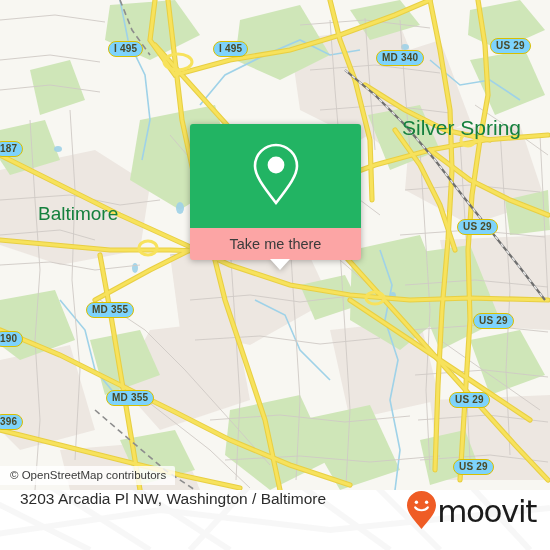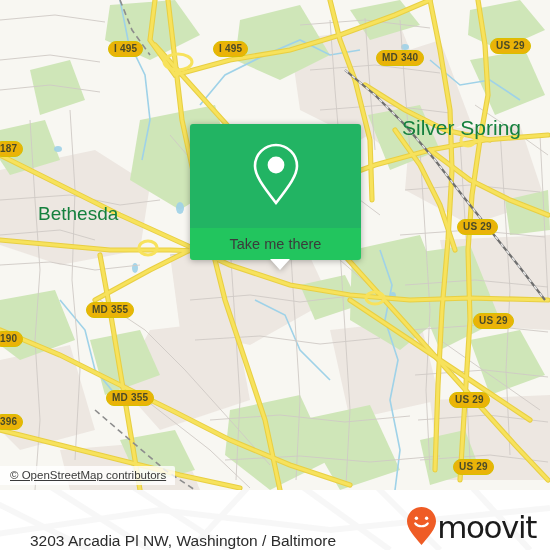--- a/index.html
+++ b/index.html
@@ -28,21 +28,21 @@
     width: 550px;
     height: 490px;
     background: #f8f7f2;
     overflow: hidden;
   }
   .mapsvg { position: absolute; left: 0; top: 0; }
 
   
   .shield {
     position: absolute;
-    background: #eab308;
+    background: #7dd3fc;
     border: 1px solid #d9bf00;
     border-radius: 8px;
     color: #4a4a28;
     font-size: 10px;
     font-weight: bold;
     line-height: 13px;
     height: 14px;
     padding: 0 5px;
     letter-spacing: .2px;
     white-space: nowrap;
@@ -75,21 +75,21 @@
     border-radius: 3px 3px 0 0;
     position: relative;
   }
   #popup-pin {
     position: absolute;
     left: 50%;
     top: 50%;
     transform: translate(-50%, -50%);
   }
   #popup-action {
-    background: #22c55e;
+    background: #fca5a5;
     height: 32px;
     border-radius: 0 0 3px 3px;
     display: flex;
     align-items: center;
     justify-content: center;
     color: #3b3b3b;
     font-size: 14.5px;
     position: relative;
   }
   #popup-tail {
@@ -109,21 +109,20 @@
     top: 466px;
     height: 19px;
     background: rgba(255,255,255,.80);
     color: #3a3a3a;
     font-size: 11.5px;
     line-height: 19px;
     padding: 0 9px 0 10px;
     white-space: nowrap;
     border-radius: 0 2px 0 0;
     font-family: "Liberation Sans", sans-serif;
-    text-decoration: underline;
   }
 
   
   #footer {
     position: absolute;
     left: 0;
     top: 490px;
     width: 550px;
     height: 60px;
     background: #ffffff;
@@ -132,23 +131,23 @@
   #footer-watermark {
     position: absolute;
     left: 0; top: 0;
     opacity: .30;
   }
   #footer-inner {
     position: relative;
     width: 550px;
     height: 60px;
     display: flex;
-    align-items: flex-end;
+    align-items: flex-start;
     justify-content: space-between;
-    padding: 0 14px 0 30px;
+    padding: 0 14px 0 20px;
     box-sizing: border-box;
   }
   #address {
     color: #2c2c2c;
     font-size: 15.5px;
     white-space: nowrap;
     font-family: "Liberation Sans", sans-serif;
   }
   #brand {
     display: flex;
@@ -340,21 +339,21 @@
     <div class="shield" style="left:-6px;   top:141px;">187</div>
     <div class="shield" style="left:457px;  top:219px;">US 29</div>
     <div class="shield" style="left:86px;   top:302px;">MD 355</div>
     <div class="shield" style="left:473px;  top:313px;">US 29</div>
     <div class="shield" style="left:-6px;   top:331px;">190</div>
     <div class="shield" style="left:-6px;   top:414px;">396</div>
     <div class="shield" style="left:106px;  top:390px;">MD 355</div>
     <div class="shield" style="left:449px;  top:392px;">US 29</div>
     <div class="shield" style="left:453px;  top:459px;">US 29</div>
 
-    <div class="place city-md" style="left:38px; top:203px;">Bethesda</div>
+    <div class="place city-md" style="left:38px; top:203px;">Baltimore</div>
     <div class="place city-lg" style="left:402px; top:116px;">Silver Spring</div>
 
     <div id="popup">
       <div id="popup-body">
         <span id="popup-pin">
           <svg width="52" height="66" viewBox="0 0 52 66">
             <path d="M26 4 C14.4 4 5 13.4 5 25 C5 34 12 44 26 62 C40 44 47 34 47 25 C47 13.4 37.6 4 26 4 Z" fill="none" stroke="#ffffff" stroke-width="2.6"></path>
             <circle cx="26" cy="24" r="8.4" fill="#ffffff"></circle>
           </svg>
         </span>

